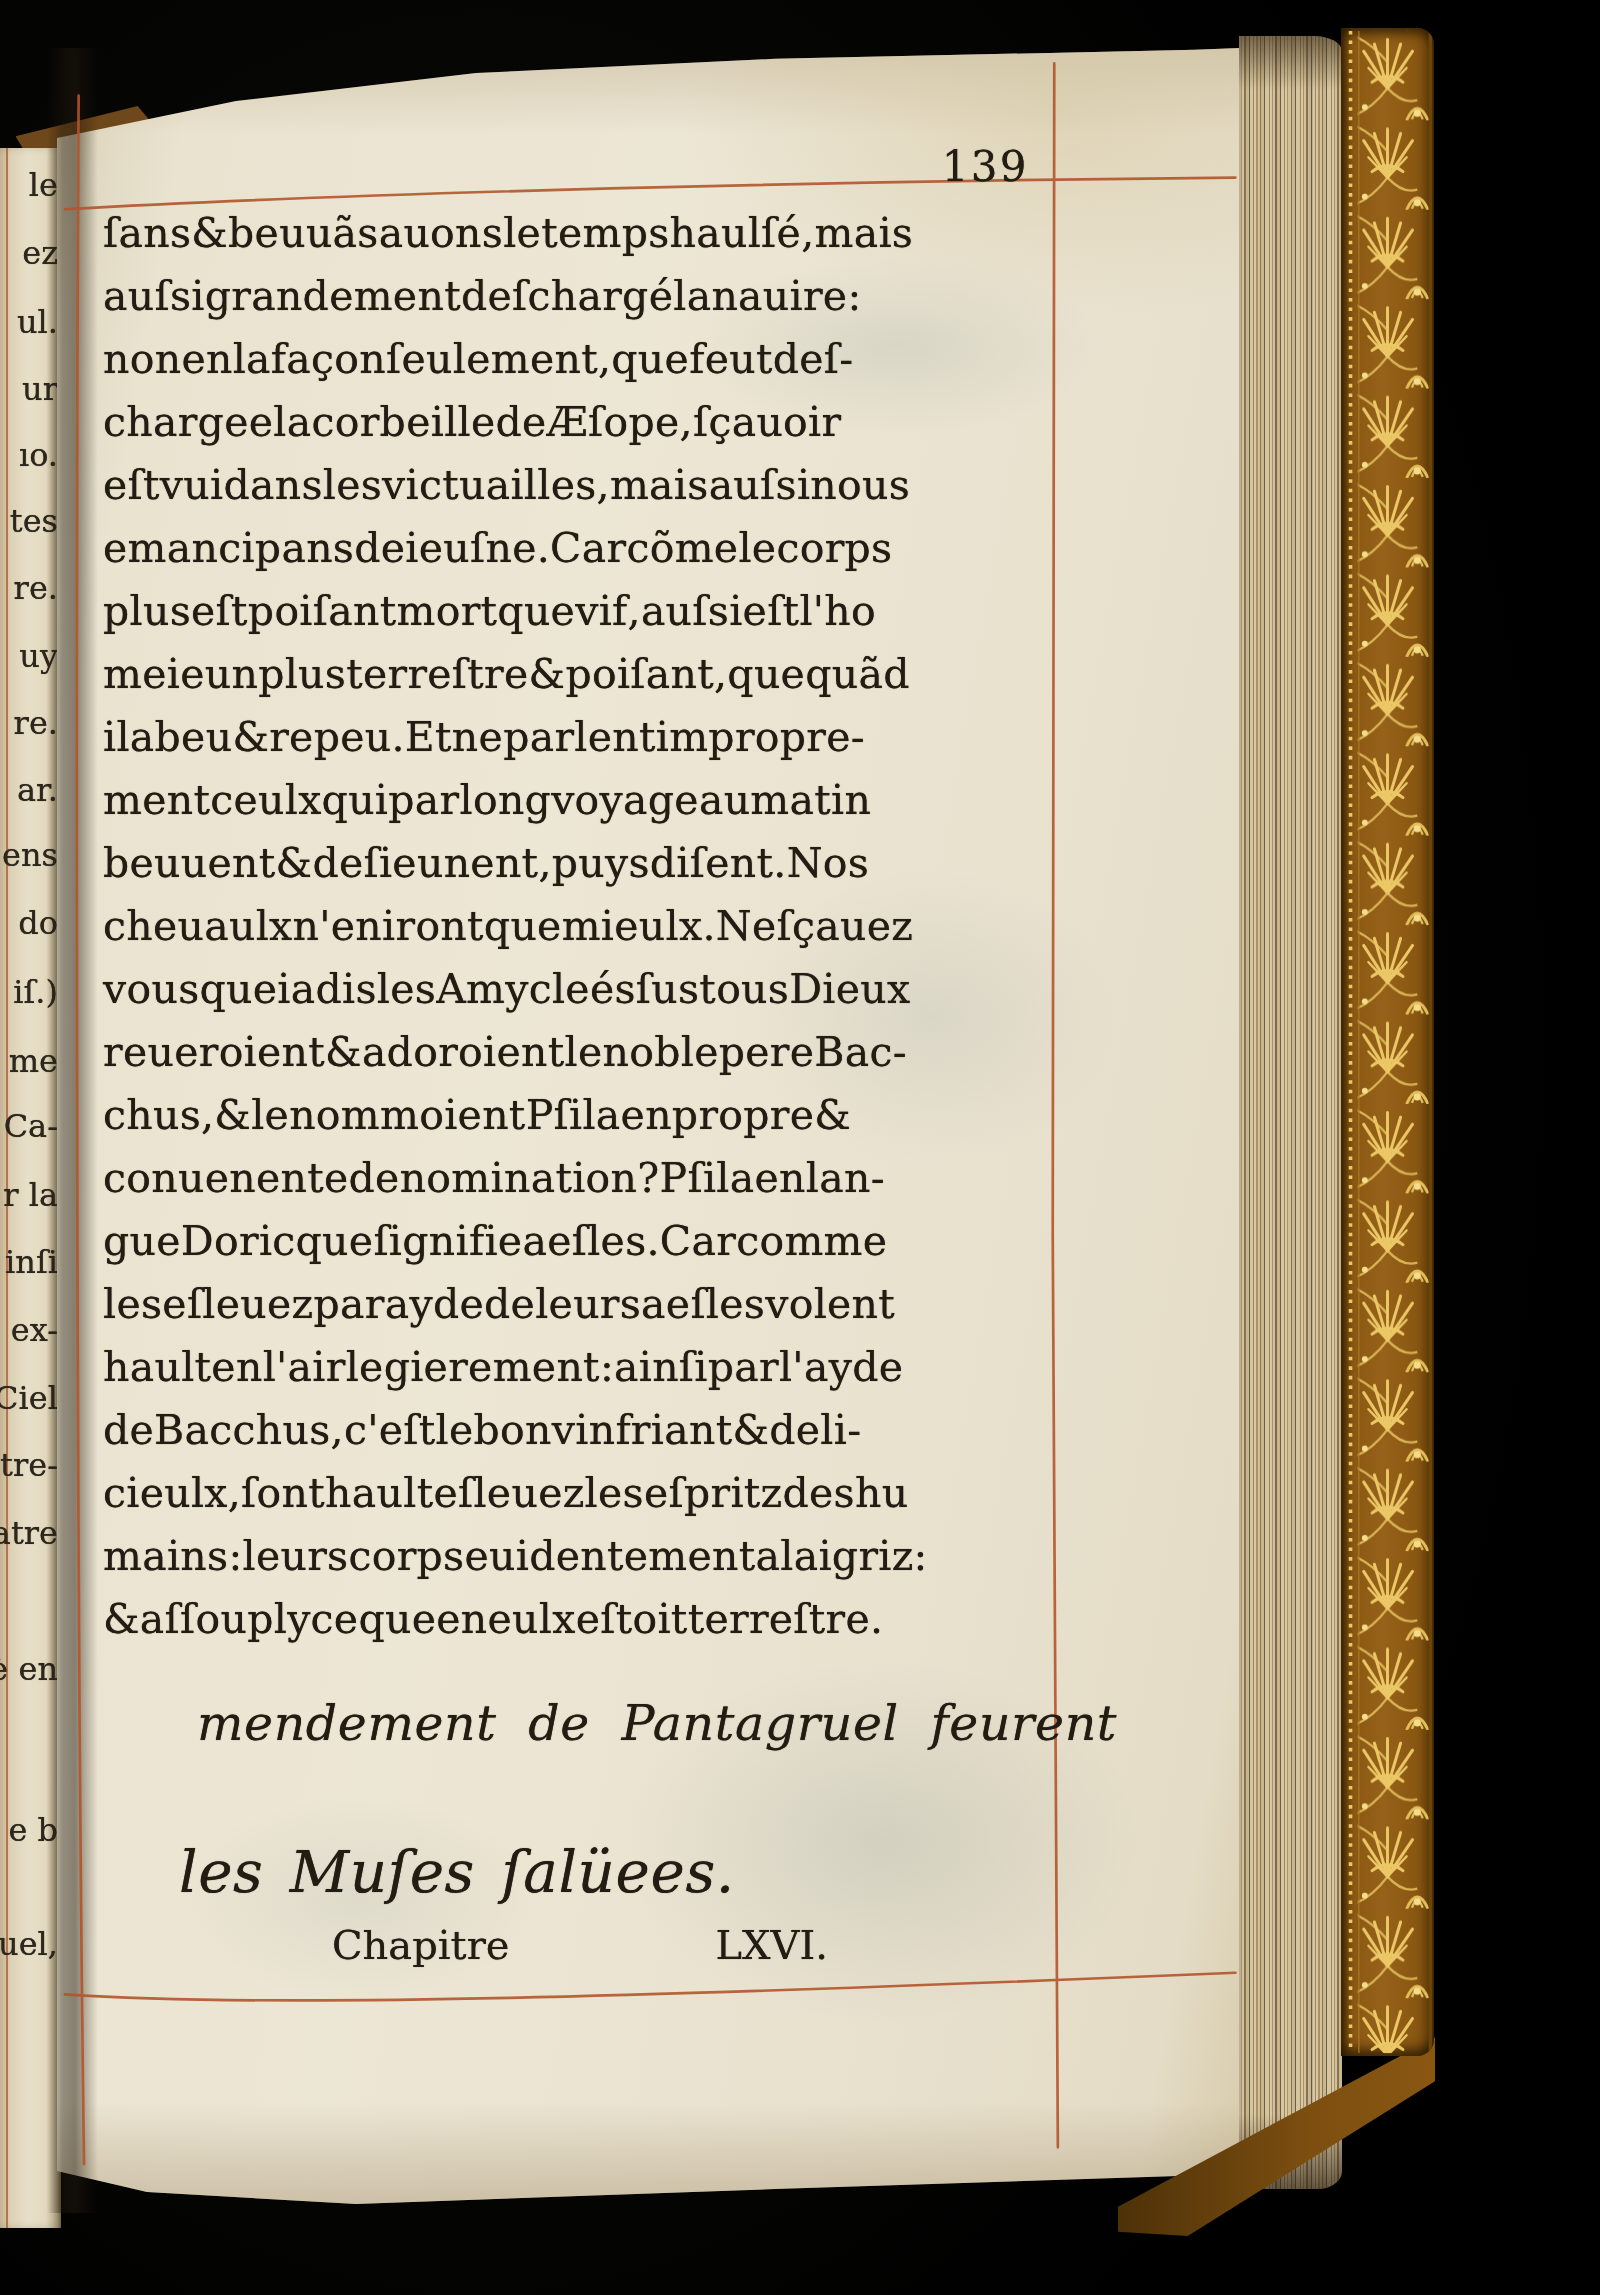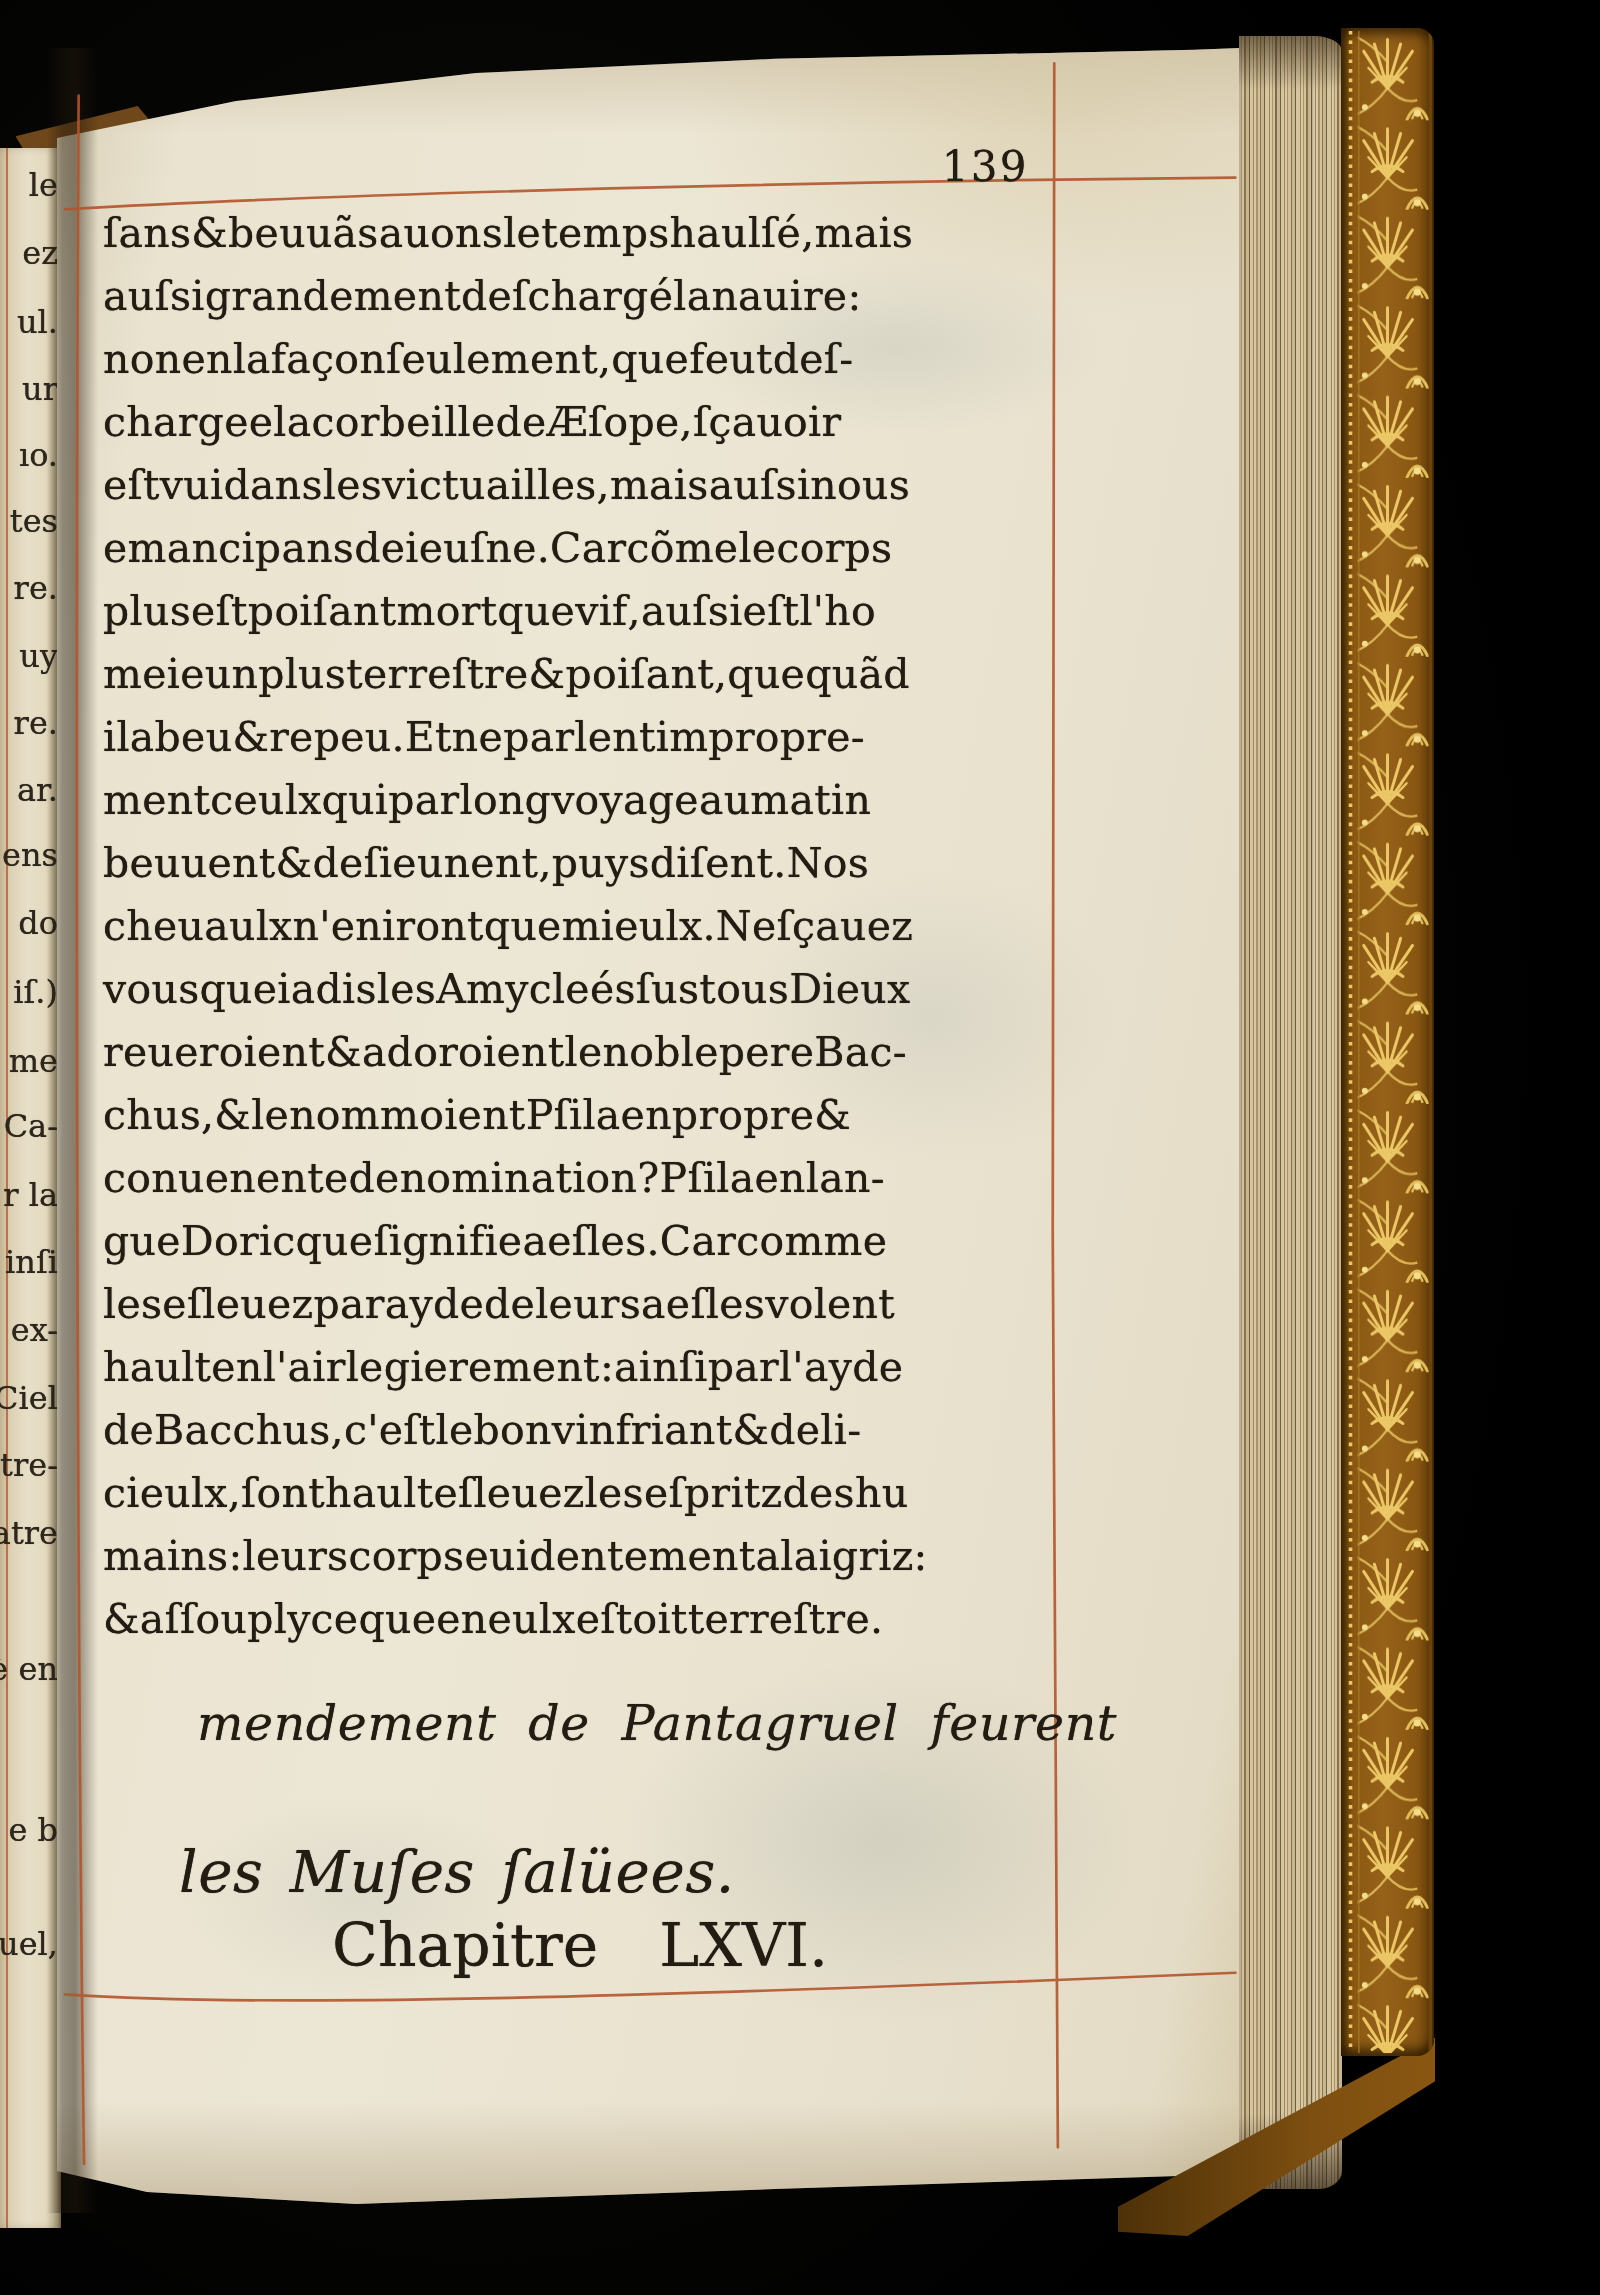--- a/index.html
+++ b/index.html
@@ -28,21 +28,21 @@
   
   .ink{color:#221c13;text-shadow:0 0 0.8px rgba(28,22,12,.85);}
   .folio{position:absolute;left:897px;top:142px;width:132px;text-align:right;
     font-size:42px;letter-spacing:2.4px;}
   .body-text{position:absolute;left:103px;top:202px;width:940px;}
   .body-line{display:flex;height:63px;line-height:63px;
     font-size:41px;letter-spacing:0.3px;white-space:pre;}
   .h-line{position:absolute;font-style:italic;font-size:49px;line-height:66px;
     letter-spacing:0.6px;word-spacing:7.2px;white-space:nowrap;}
   .chapter-line{position:absolute;left:332px;top:1912px;width:496px;display:flex;
-    justify-content:space-between;font-size:60px;line-height:66px;}
+    justify-content:space-between;font-size:40px;line-height:66px;}
   
   .rules{position:absolute;left:0;top:0;}
   
   .stack{position:absolute;left:1239px;top:36px;width:103px;height:2153px;
     border-top-right-radius:27.5px 15.5px;border-bottom-right-radius:24px 18px;
     background:
       linear-gradient(180deg, rgba(55,40,20,.6) 0%, rgba(55,40,20,0) 2.5%, rgba(55,40,20,0) 96.5%, rgba(40,28,14,.65) 100%),
       repeating-linear-gradient(90deg,#d8c9a3 0px 1.8px,#ab9168 1.8px 3px,#d2c29c 3px 5.4px,#8a7450 5.4px 6.6px,
         #c7b68e 6.6px 9.6px,#6f5d40 9.6px 10.8px,#d5c6a0 10.8px 14.4px,#9c8660 14.4px 15.5px),
       #cdbd96;}

